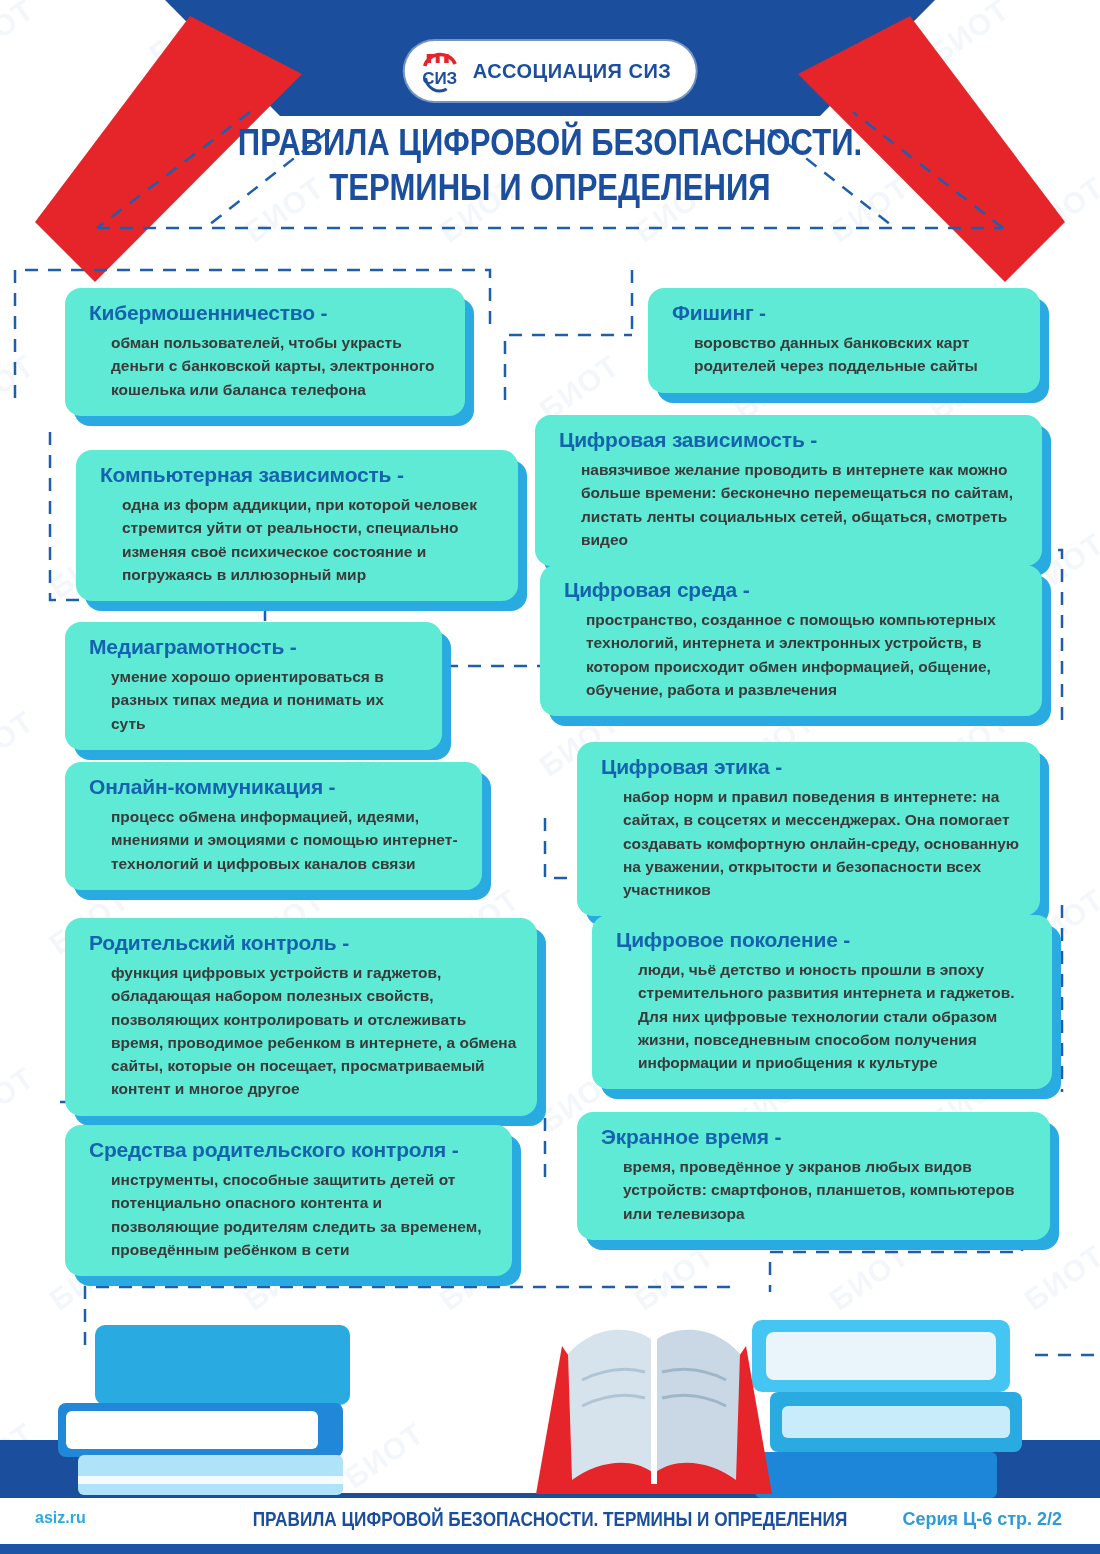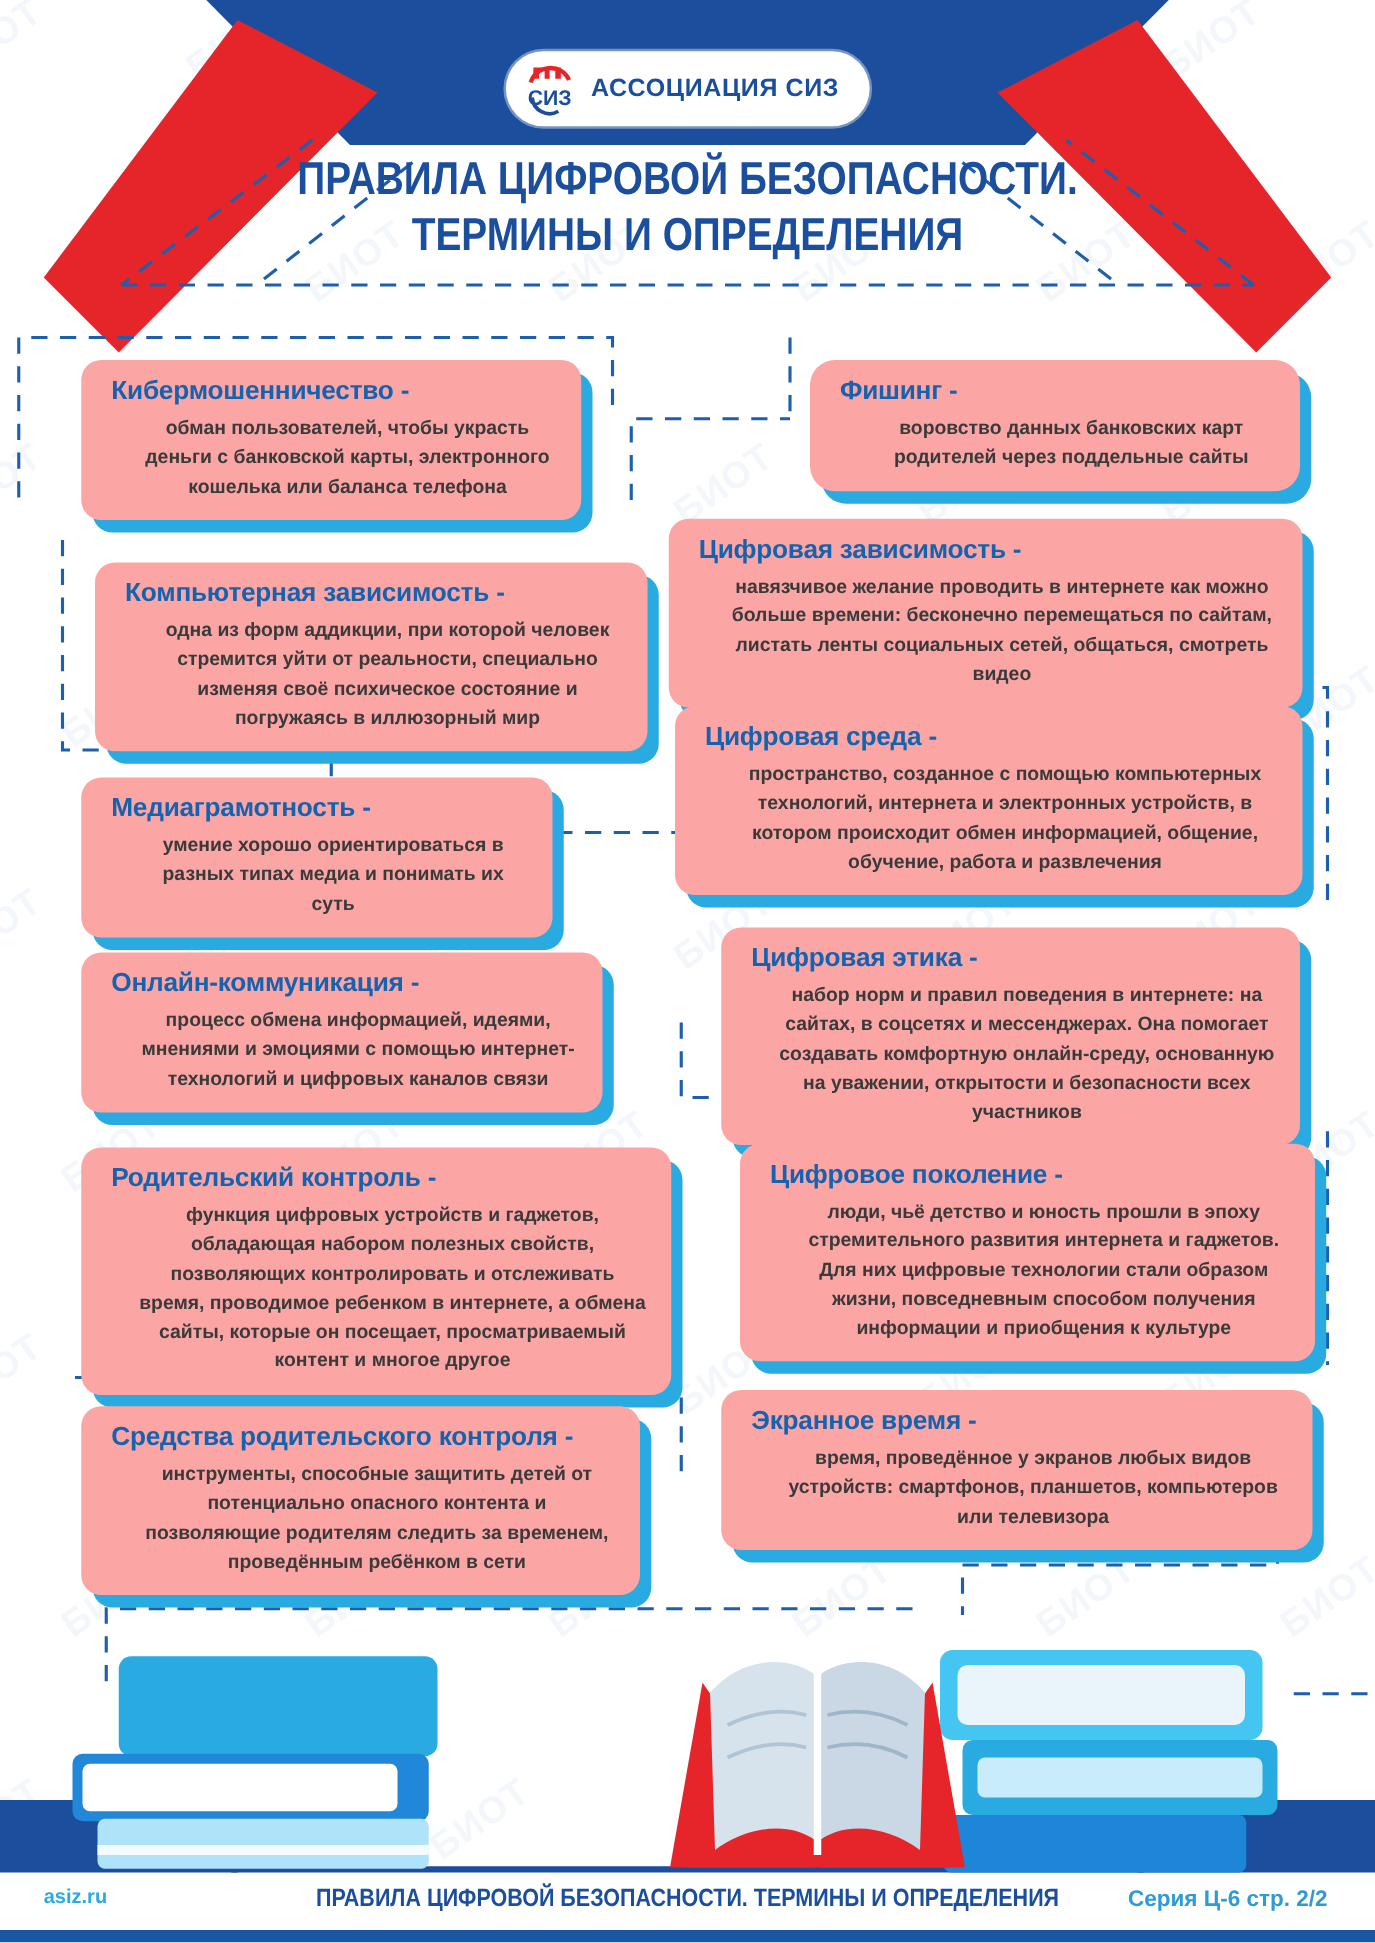--- a/index.html
+++ b/index.html
@@ -25,27 +25,27 @@
   .poster-title{
     position:absolute;top:120px;left:0;width:1100px;margin:0;text-align:center;z-index:3;
     color:#1B4E9C;font-weight:bold;font-size:37px;line-height:1.22;letter-spacing:0;
     transform:scaleX(.84);transform-origin:50% 50%;
   }
   
   .dashes{position:absolute;left:0;top:0;z-index:1;pointer-events:none;}
   
   #cards-layer{position:absolute;inset:0;z-index:2;}
   .card{
-    position:absolute;background:#fca5a5;border-radius:16px;
+    position:absolute;background:#5eead4;border-radius:16px;
     box-shadow:9px 10px 0 #29ABE2;padding:13px 20px 15px 24px;box-sizing:border-box;
   }
   .card .term{margin:0 0 6px 0;color:#1563AE;font-size:21px;font-weight:bold;letter-spacing:-.2px;}
-  .card .def{margin:0 0 0 22px;color:#3A3A3A;font-size:15.5px;font-weight:bold;line-height:1.5;text-align:center;}
+  .card .def{margin:0 0 0 22px;color:#3A3A3A;font-size:15.5px;font-weight:bold;line-height:1.5;}
   .card-1{left:65px;top:288px;width:400px;min-height:106px;}
-  .card-2{left:648px;top:288px;width:392px;min-height:84px;border-radius:20px;}
+  .card-2{left:648px;top:288px;width:392px;min-height:84px;}
   .card-3{left:65px;top:450px;width:442px;min-height:134px;margin-left:11px;}
   .card-4{left:535px;top:415px;width:507px;min-height:110px;}
   .card-5{left:540px;top:565px;width:502px;min-height:140px;}
   .card-6{left:65px;top:622px;width:377px;min-height:84px;}
   .card-7{left:65px;top:762px;width:417px;min-height:110px;}
   .card-8{left:577px;top:742px;width:463px;min-height:140px;}
   .card-9{left:65px;top:918px;width:472px;min-height:160px;}
   .card-10{left:592px;top:915px;width:460px;min-height:164px;}
   .card-11{left:65px;top:1125px;width:447px;min-height:136px;}
   .card-12{left:577px;top:1112px;width:473px;min-height:88px;}

